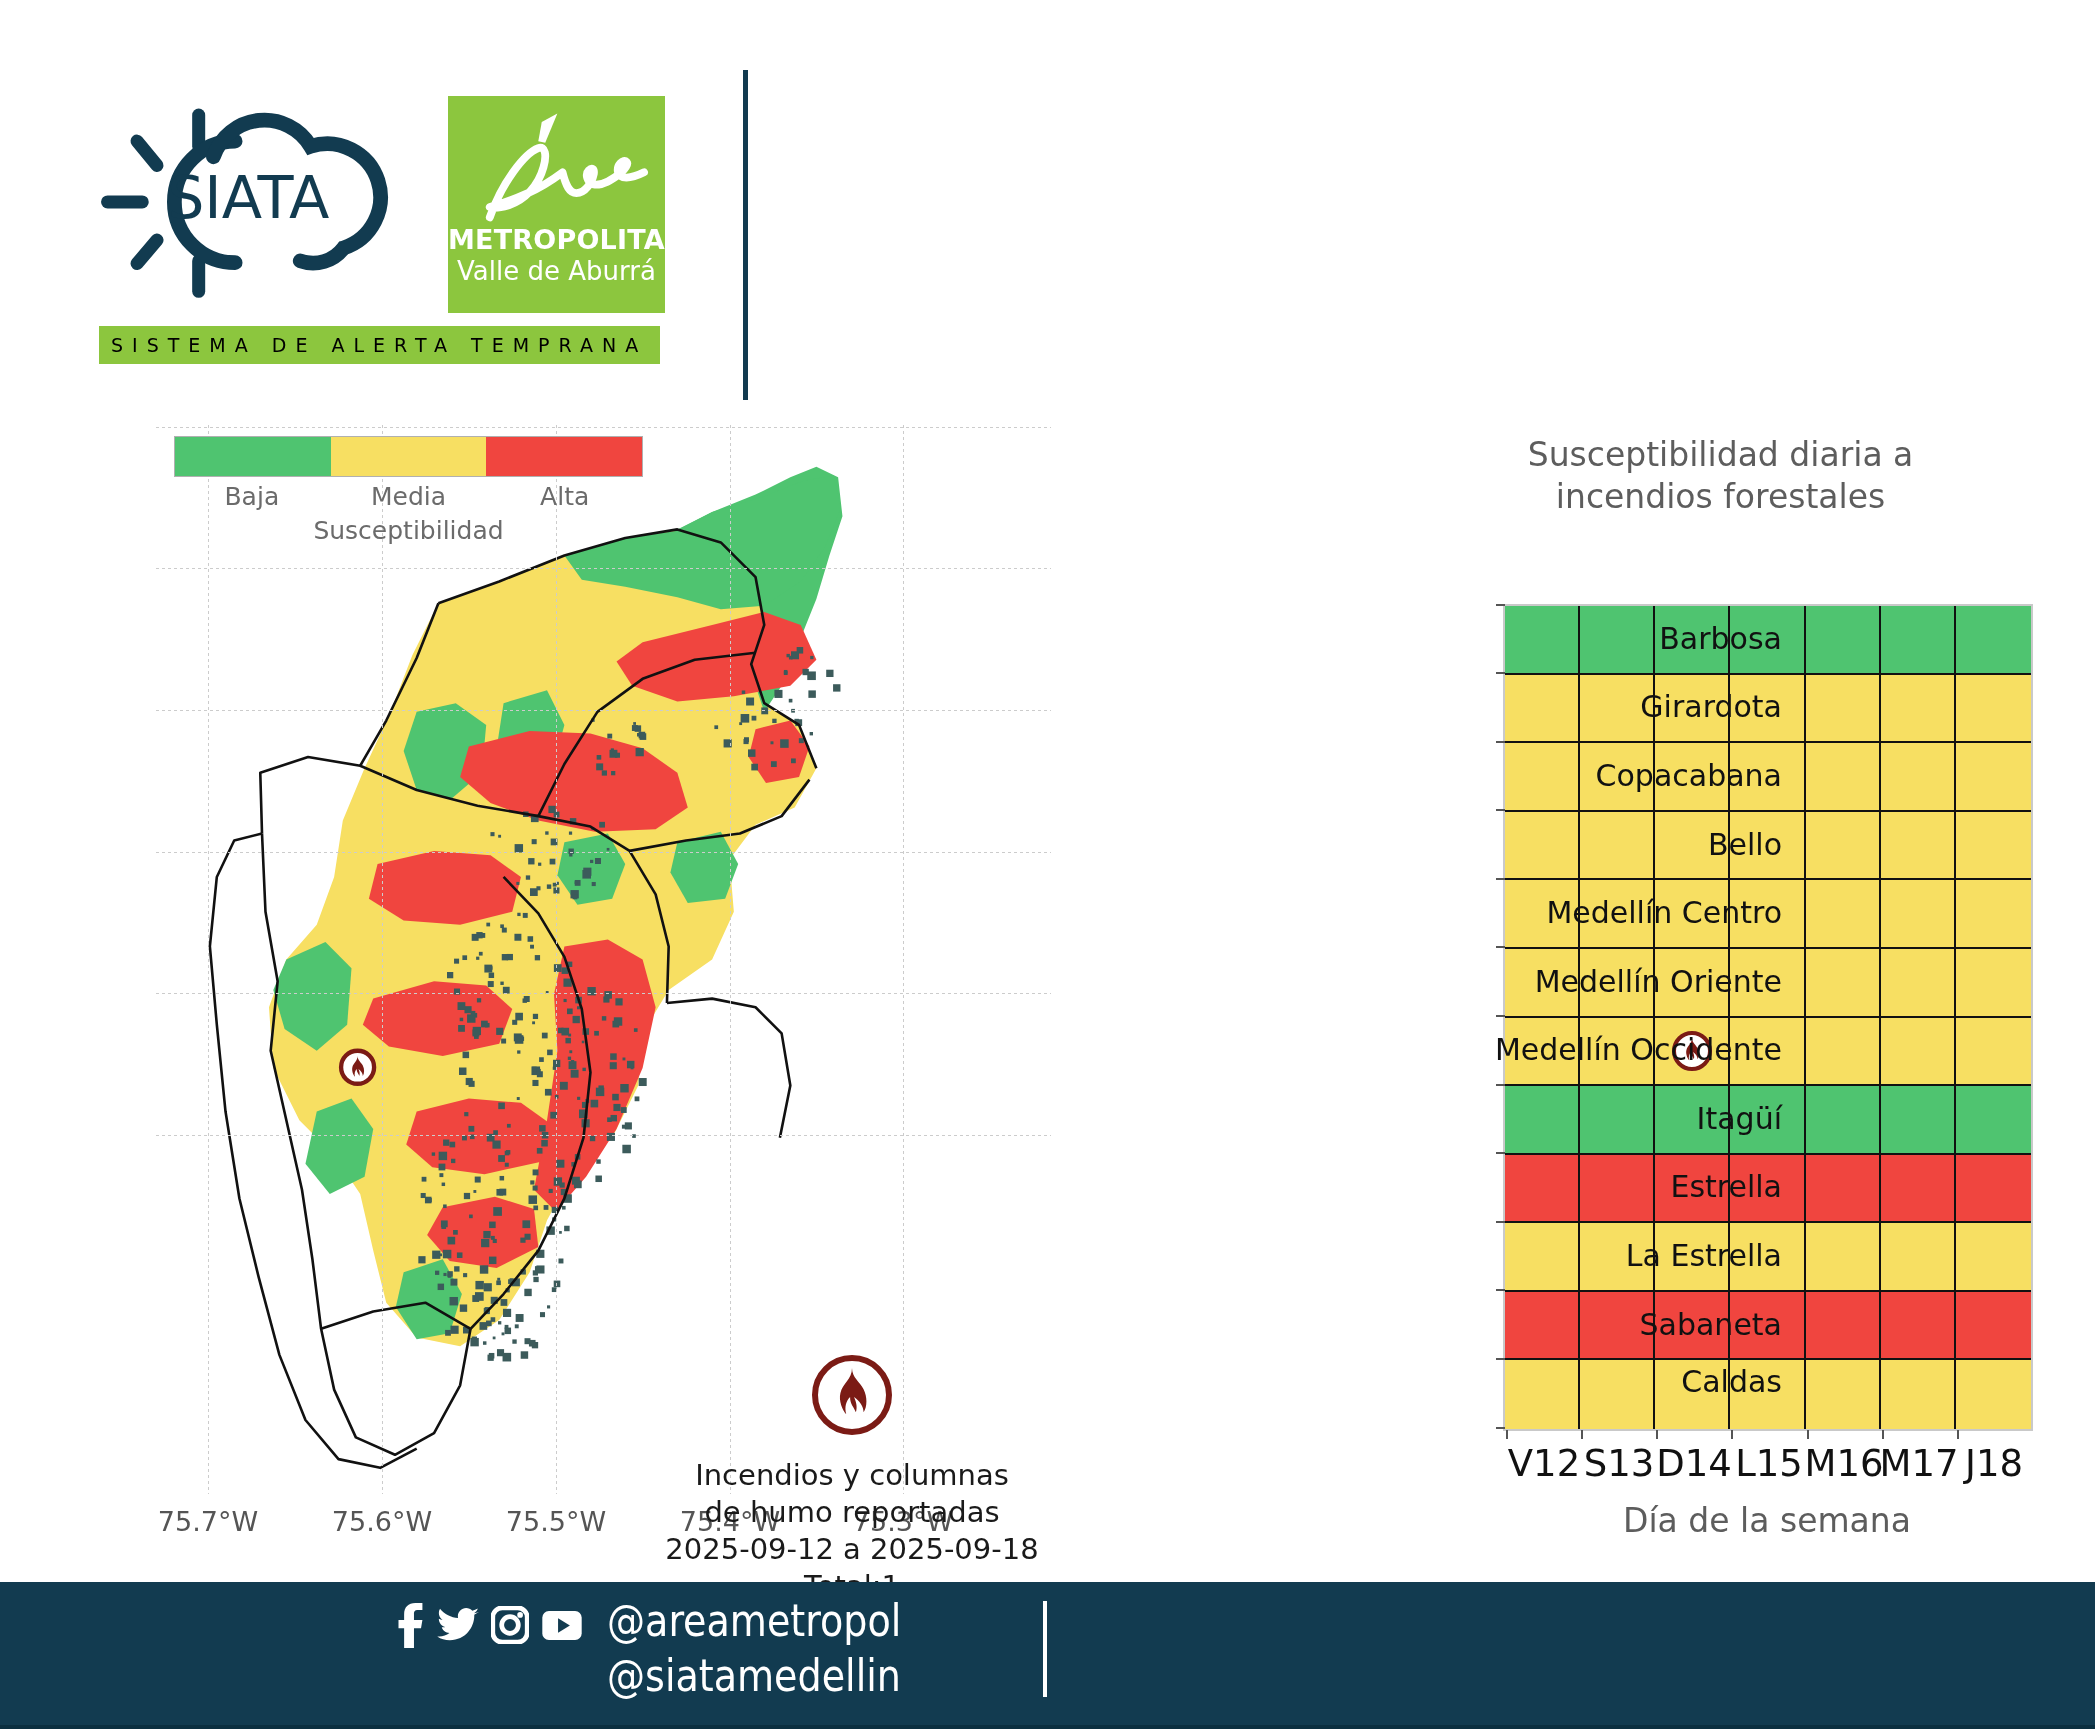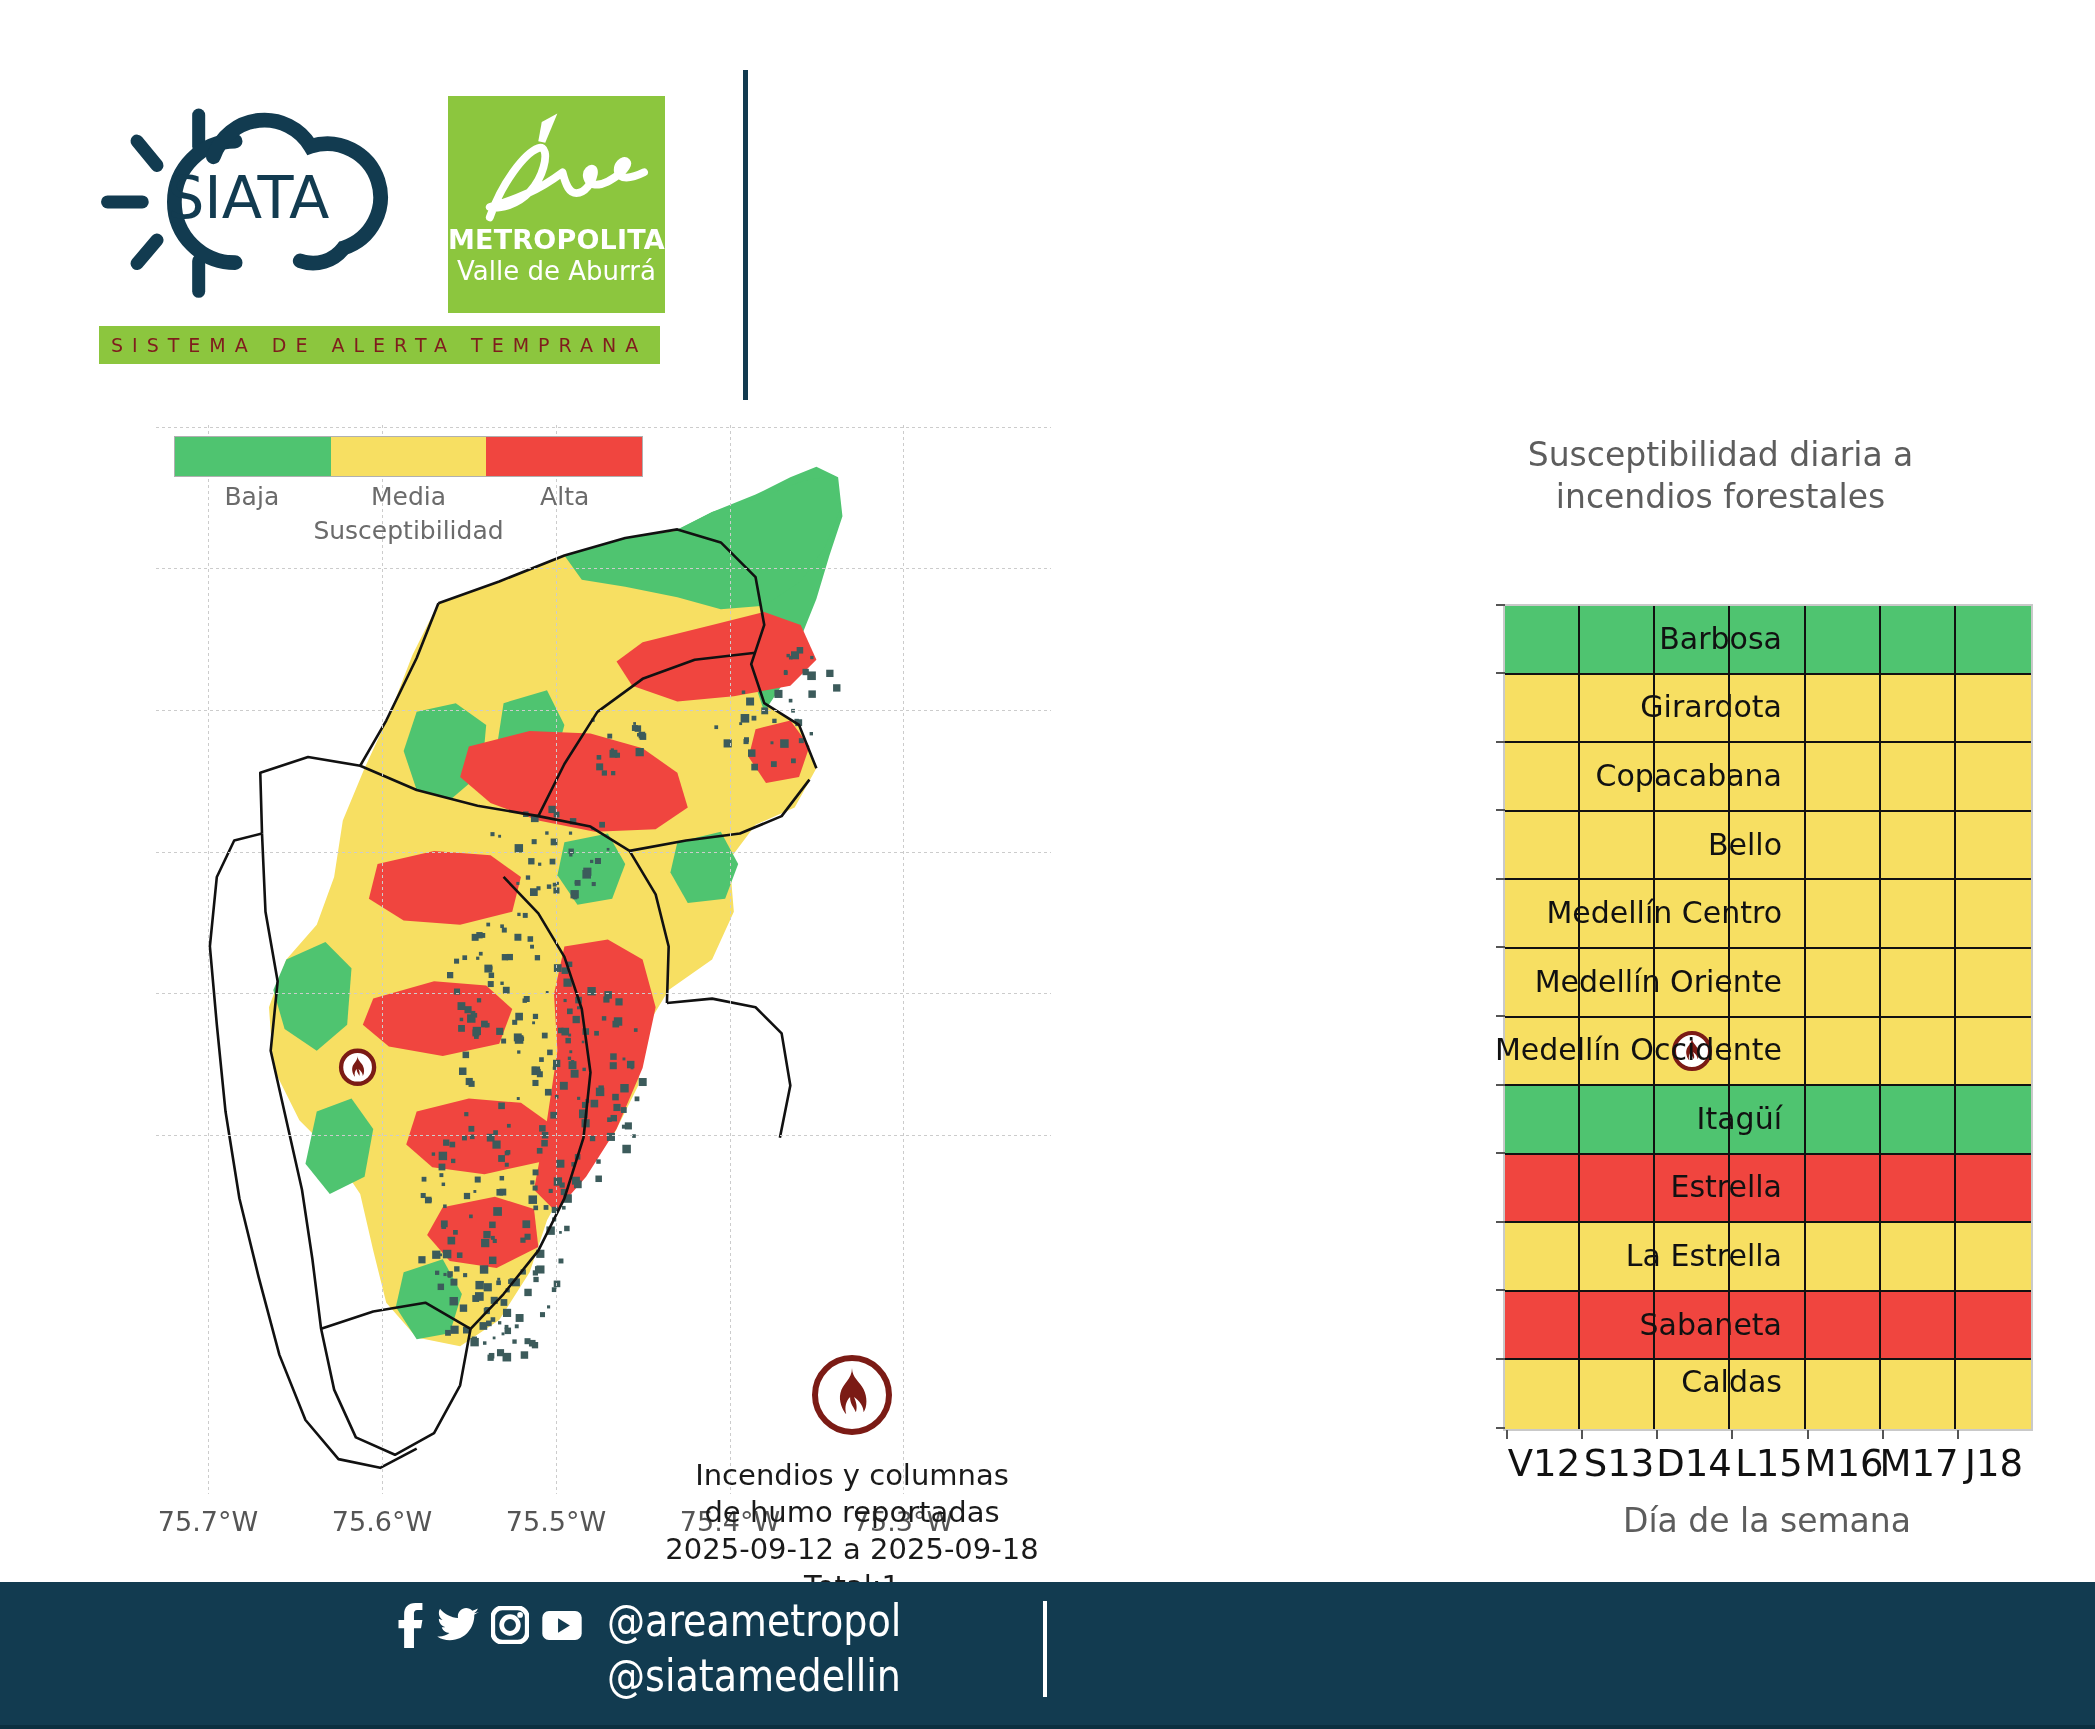--- a/index.html
+++ b/index.html
@@ -15,21 +15,21 @@
   .header{position:absolute;left:0;top:0;width:2095px;height:408px;}
   .logos{position:absolute;left:83px;top:96px;width:574px;height:287px;}
   .siata-logo{position:absolute;left:0;top:0;width:339px;height:217px;}
   .area-logo{position:absolute;left:365px;top:0;width:217px;height:217px;background:#8CC63E;}
   .area-script{position:absolute;left:0;top:7px;width:217px;height:130px;}
   .area-metro{position:absolute;left:0;top:130px;width:217px;text-align:center;
     color:#fff;font-weight:bold;font-size:27px;letter-spacing:0.2px;line-height:1.0;}
   .area-valle{position:absolute;left:0;top:162px;width:217px;text-align:center;
     color:#fff;font-size:26px;line-height:1.0;}
   .tagline{position:absolute;left:15.6px;top:230px;width:561px;height:38px;background:#8CC63E;
-    color:#7f1d1d;font-size:19px;letter-spacing:9px;text-align:center;line-height:38px;
+    color:#000000;font-size:19px;letter-spacing:9px;text-align:center;line-height:38px;
     font-weight:500;}
 
   .hdr-divider{position:absolute;left:743px;top:70px;width:5.2px;height:330px;background:#123B50;}
 
   .titlebox{position:absolute;left:791px;top:63px;width:1251px;}
   .title-main{color:#123B50;font-size:80px;font-weight:bold;line-height:1.0;
     letter-spacing:-0.9px;font-family:"DejaVu Sans Condensed","Liberation Sans Narrow","DejaVu Sans",sans-serif;
     transform:scaleX(.93);transform-origin:left top;}
   .title-sub{color:#123B50;font-size:54px;line-height:1.22;margin-top:19px;
     font-family:"DejaVu Sans Condensed","Liberation Sans Narrow","DejaVu Sans",sans-serif;

